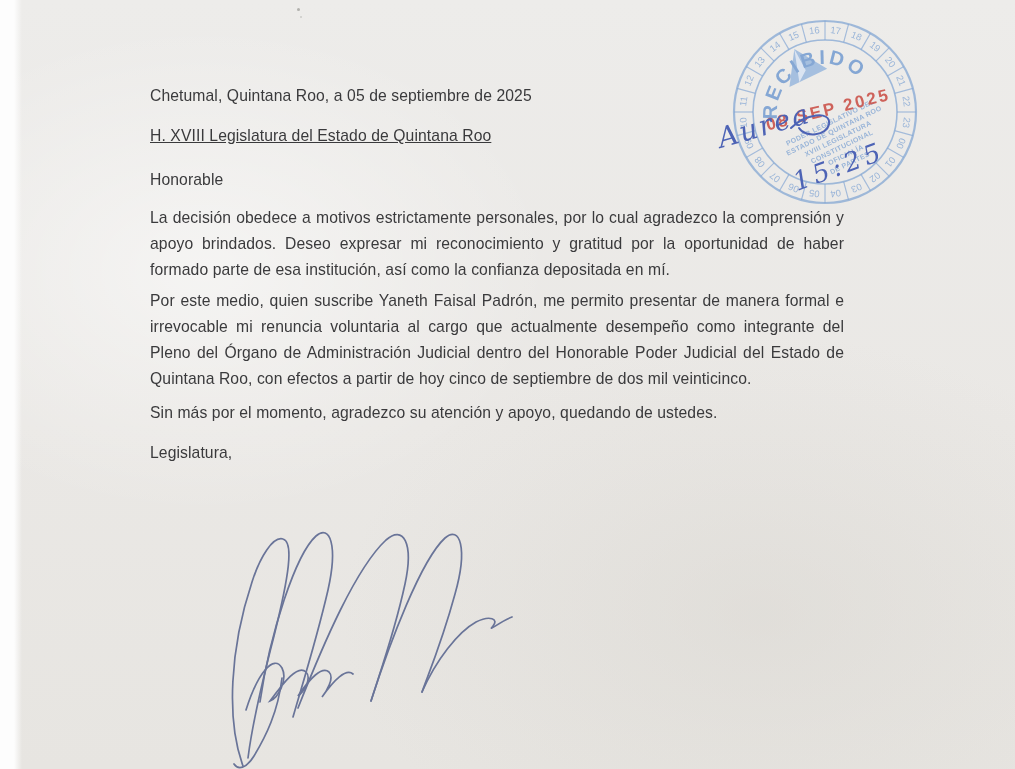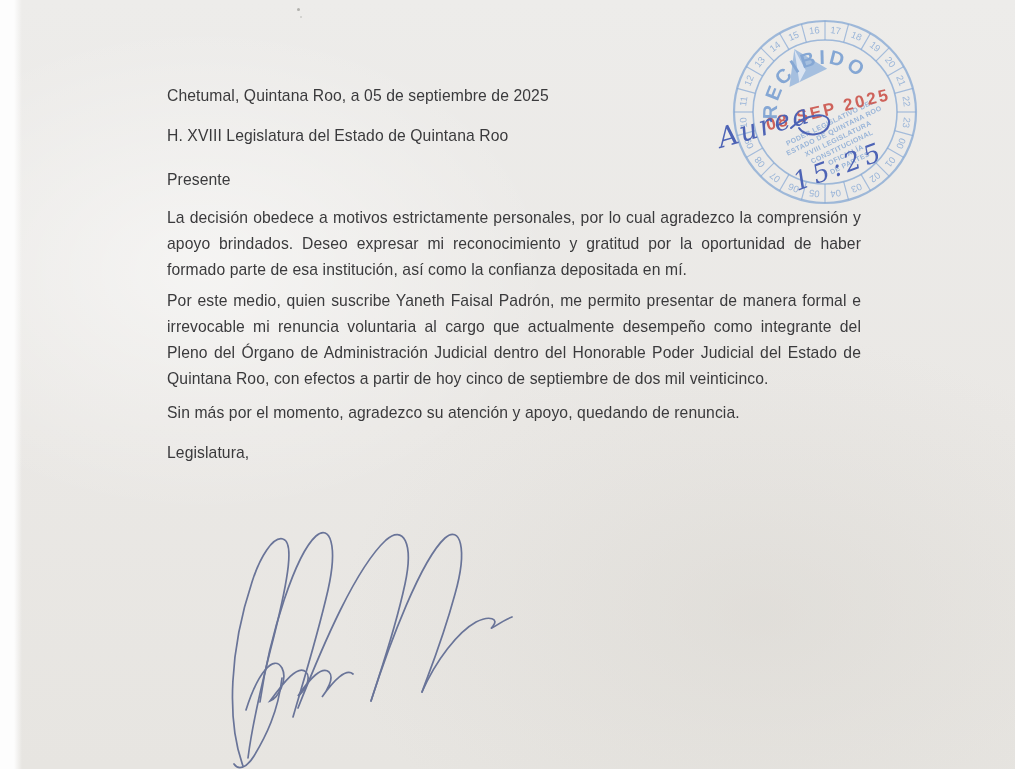--- a/index.html
+++ b/index.html
@@ -13,28 +13,28 @@
   }
   .scan-edge {
     position:absolute; left:0; top:0; width:22px; height:769px;
     background:linear-gradient(90deg, #fdfdfd 0 14px, rgba(253,253,253,0));
   }
   .speck { position:absolute; border-radius:50%; background:#8a8a86; }
   .speck.a { left:297px; top:8px;  width:3px; height:3px; opacity:.6; }
   .speck.b { left:300px; top:16px; width:2px; height:2px; opacity:.35; }
 
   .letter {
-    position:absolute; left:167px; top:83px; width:694px;
+    position:absolute; left:150px; top:83px; width:694px;
     color:#3a3a3c; font-size:15.7px; line-height:26px;
     letter-spacing:.1px;
   }
   .letter p { margin:0; }
   .jst { text-align:justify; }
   .mb-dateline   { margin-bottom:14px !important; }
-  .mb-recipient  { margin-bottom:18px !important; }
+  .mb-recipient  { margin-bottom:18px !important;text-decoration:underline; }
   .mb-salutation { margin-bottom:12px !important; }
   .mb-p1 { margin-bottom:8px  !important; }
   .mb-p2 { margin-bottom:5px  !important; }
   .mb-p3 { margin-bottom:12px !important; }
   .mb-p4 { margin-bottom:14px !important; }
   .mb-closing { margin-bottom:57px !important; }
 
   .stamp-svg { position:absolute; left:695px; top:6px; }
   .sig-svg   { position:absolute; left:190px; top:520px; }
 
@@ -44,24 +44,24 @@
 <body>
 
 <div class="page">
   <div class="scan-edge"></div>
   <div class="speck a"></div>
   <div class="speck b"></div>
 
   <div class="letter">
     <p class="mb-dateline">Chetumal, Quintana Roo, a 05 de septiembre de 2025</p>
     <p class="mb-recipient">H. XVIII Legislatura del Estado de Quintana Roo</p>
-    <p class="mb-salutation">Presente</p>
+    <p class="mb-salutation">Honorable</p>
     <p class="jst mb-p2">La decisión obedece a motivos estrictamente personales, por lo cual agradezco la comprensión y apoyo brindados. Deseo expresar mi reconocimiento y gratitud por la oportunidad de haber formado parte de esa institución, así como la confianza depositada en mí.</p>
     <p class="jst mb-p1">Por este medio, quien suscribe Yaneth Faisal Padrón, me permito presentar de manera formal e irrevocable mi renuncia voluntaria al cargo que actualmente desempeño como integrante del Pleno del Órgano de Administración Judicial dentro del Honorable Poder Judicial del Estado de Quintana Roo, con efectos a partir de hoy cinco de septiembre de dos mil veinticinco.</p>
-    <p class="mb-p4">Sin más por el momento, agradezco su atención y apoyo, quedando de renuncia.</p>
+    <p class="mb-p4">Sin más por el momento, agradezco su atención y apoyo, quedando de ustedes.</p>
     <p class="mb-closing">Legislatura,</p>
   </div>
 
   <svg class="stamp-svg" width="250" height="225" viewBox="0 0 250 225">
     <g opacity="0.9">
       <circle cx="130" cy="106" r="91" fill="none" stroke="#7aa0d2" stroke-width="2.2" opacity="0.75"></circle>
       <circle cx="130" cy="106" r="72" fill="none" stroke="#7aa0d2" stroke-width="1.6" opacity="0.75"></circle>
       <g id="stamp-ring">
           <text x="205.29618189966988" y="137.1886997377548" transform="rotate(-247.5 205.29618189966988 137.1886997377548)" text-anchor="middle" dominant-baseline="middle" font-size="9.5" font-family="Liberation Sans, sans-serif" fill="#7aa0d2" opacity="0.8">00</text>
           <line x1="199.54665949281292" y1="124.63497124738149" x2="217.8992501923052" y2="129.55253310432937" stroke="#7aa0d2" stroke-width="1.2" opacity="0.7"></line>

